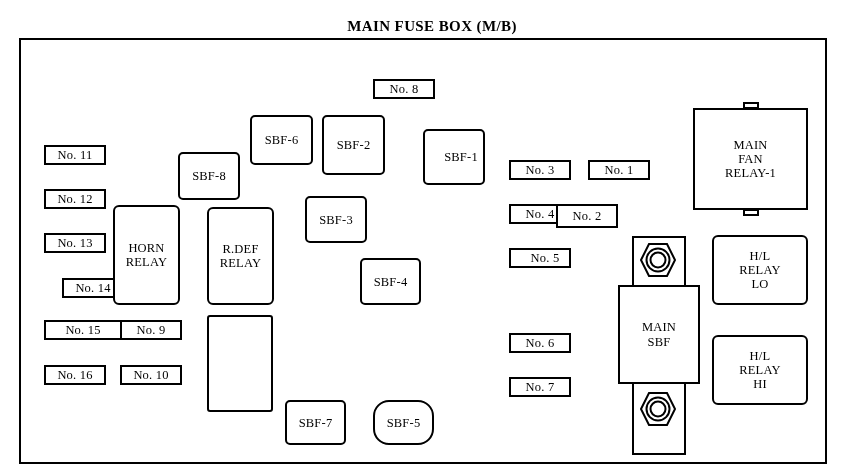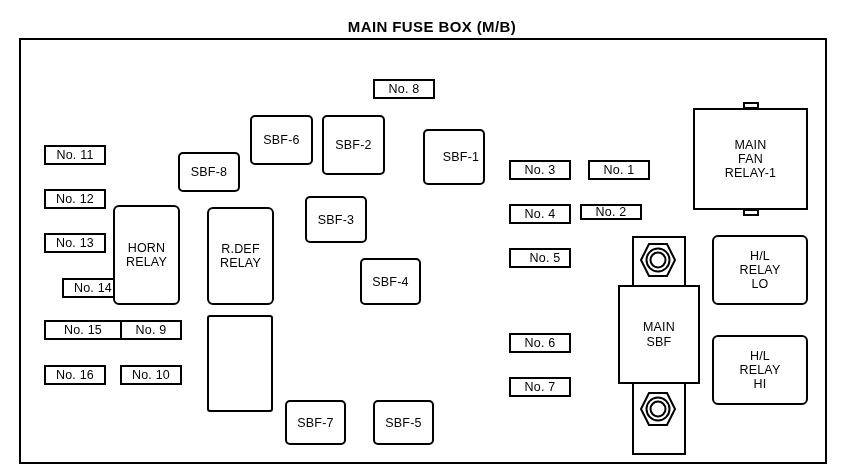--- a/index.html
+++ b/index.html
@@ -11,20 +11,21 @@
     width: 864px;
     height: 476px;
     font-family: "Liberation Sans", sans-serif;
     color: #000000;
     overflow: hidden;
   }
   #diagram-root {
     position: relative;
     width: 864px;
     height: 476px;
+    font-family: Liberation Serif, serif;
   }
   
   .diagram-title {
     position: absolute;
     left: 0;
     top: 18px;
     width: 864px;
     text-align: center;
     font-size: 15px;
     font-weight: bold;
@@ -139,29 +140,29 @@
       <div class="part fuse-label" style="left: 44px; top: 365px; width: 62px; height: 20px;">No. 16</div>
       <div class="part fuse-label" style="left: 120px; top: 320px; width: 62px; height: 20px;">No. 9</div>
       <div class="part fuse-label" style="left: 120px; top: 365px; width: 62px; height: 20px;">No. 10</div>
       <div class="part fuse-label" style="left: 373px; top: 79px; width: 62px; height: 20px;">No. 8</div>
       <div class="part fuse-label" style="left: 509px; top: 160px; width: 62px; height: 20px;">No. 3</div>
       <div class="part fuse-label" style="left: 509px; top: 204px; width: 62px; height: 20px;">No. 4</div>
       <div class="part fuse-label" style="left: 509px; top: 248px; width: 62px; height: 20px; padding-left: 10px;">No. 5</div>
       <div class="part fuse-label" style="left: 509px; top: 333px; width: 62px; height: 20px;">No. 6</div>
       <div class="part fuse-label" style="left: 509px; top: 377px; width: 62px; height: 20px;">No. 7</div>
       <div class="part fuse-label" style="left: 588px; top: 160px; width: 62px; height: 20px;">No. 1</div>
-      <div class="part fuse-label" style="left: 580px; top: 204px; width: 62px; height: 16px;">No. 2</div>
+      <div class="part fuse-label" style="left: 556px; top: 204px; width: 62px; height: 24px;">No. 2</div>
       <div class="part sbf" style="left: 250px; top: 115px; width: 63px; height: 50px;">SBF-6</div>
       <div class="part sbf" style="left: 322px; top: 115px; width: 63px; height: 60px;">SBF-2</div>
       <div class="part sbf" style="left: 423px; top: 129px; width: 62px; height: 56px; padding-left: 14px;">SBF-1</div>
-      <div class="part sbf" style="left: 178px; top: 152px; width: 62px; height: 40px;">SBF-8</div>
+      <div class="part sbf" style="left: 178px; top: 152px; width: 62px; height: 48px;">SBF-8</div>
       <div class="part sbf" style="left: 305px; top: 196px; width: 62px; height: 47px;">SBF-3</div>
       <div class="part sbf" style="left: 360px; top: 258px; width: 61px; height: 47px;">SBF-4</div>
       <div class="part sbf" style="left: 285px; top: 400px; width: 61px; height: 45px;">SBF-7</div>
-      <div class="part sbf" style="left: 373px; top: 400px; width: 61px; height: 45px;">SBF-5</div>
+      <div class="part sbf" style="left: 373px; top: 400px; width: 61px; height: 45px; border-radius: 16px;">SBF-5</div>
       <div class="part relay" style="left: 113px; top: 205px; width: 67px; height: 100px;">HORN
 RELAY</div>
       <div class="part relay" style="left: 207px; top: 207px; width: 67px; height: 98px;">R.DEF
 RELAY</div>
       <div class="part relay-sq" style="left: 693px; top: 108px; width: 115px; height: 102px;">MAIN
 FAN
 RELAY-1</div>
       <div class="part relay" style="left: 712px; top: 235px; width: 96px; height: 70px;">H/L
 RELAY
 LO</div>

